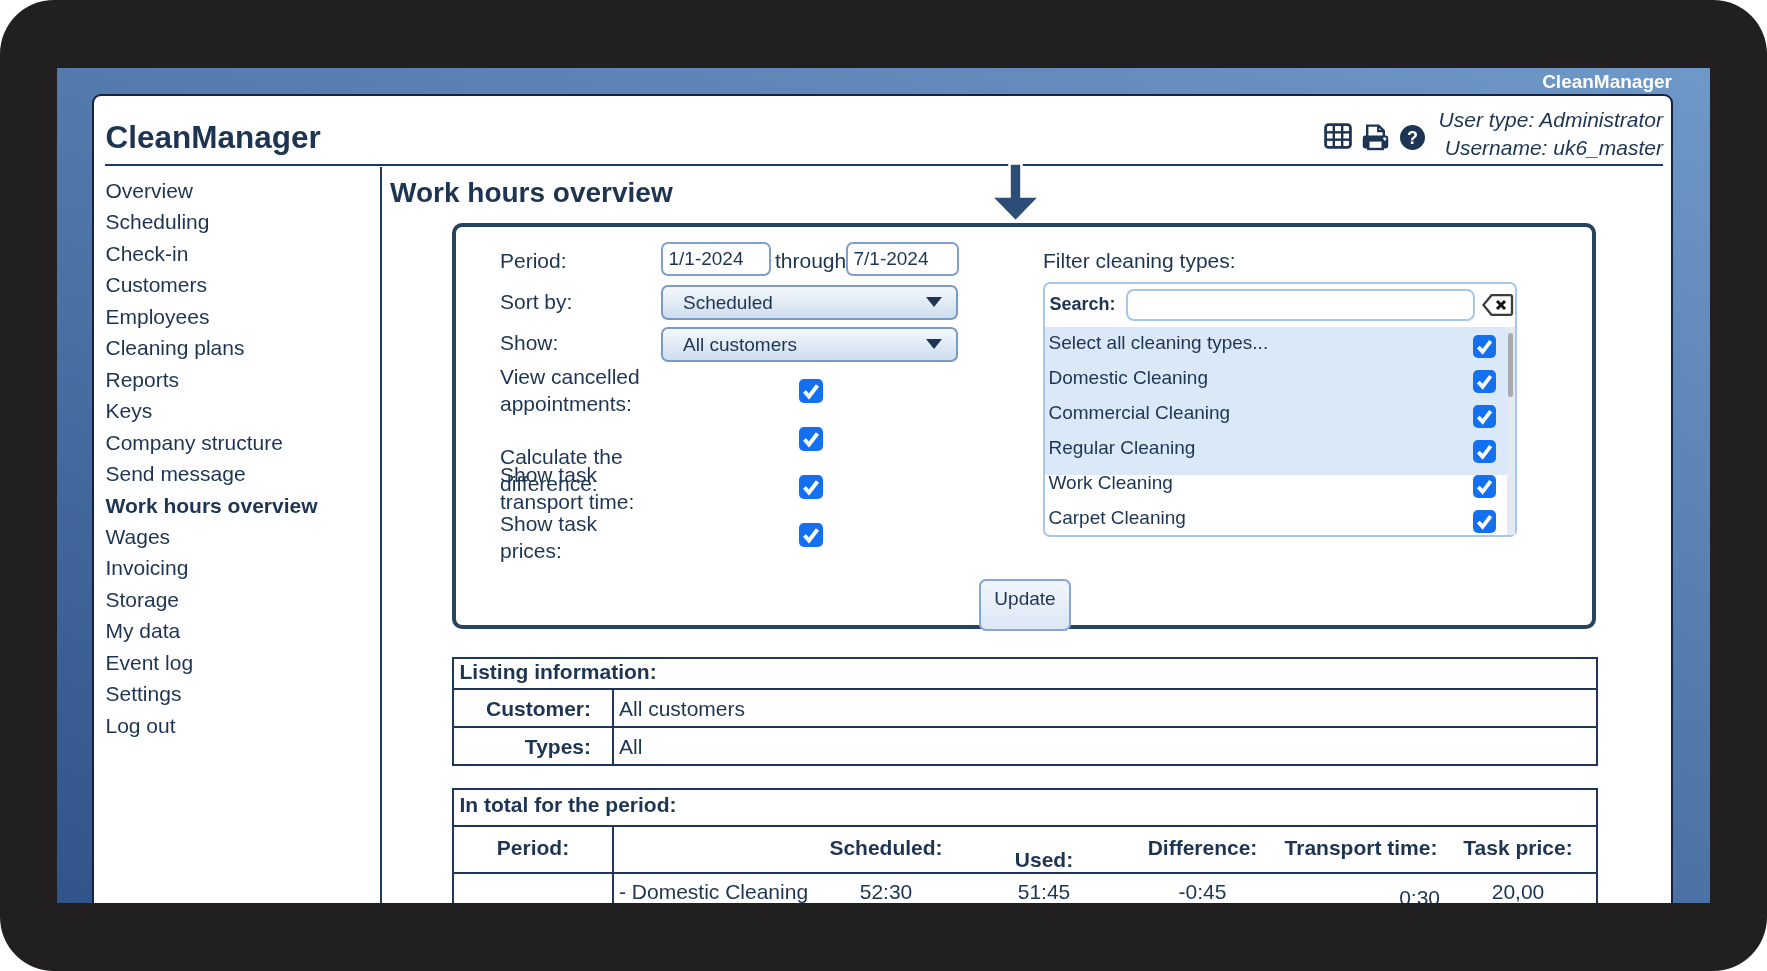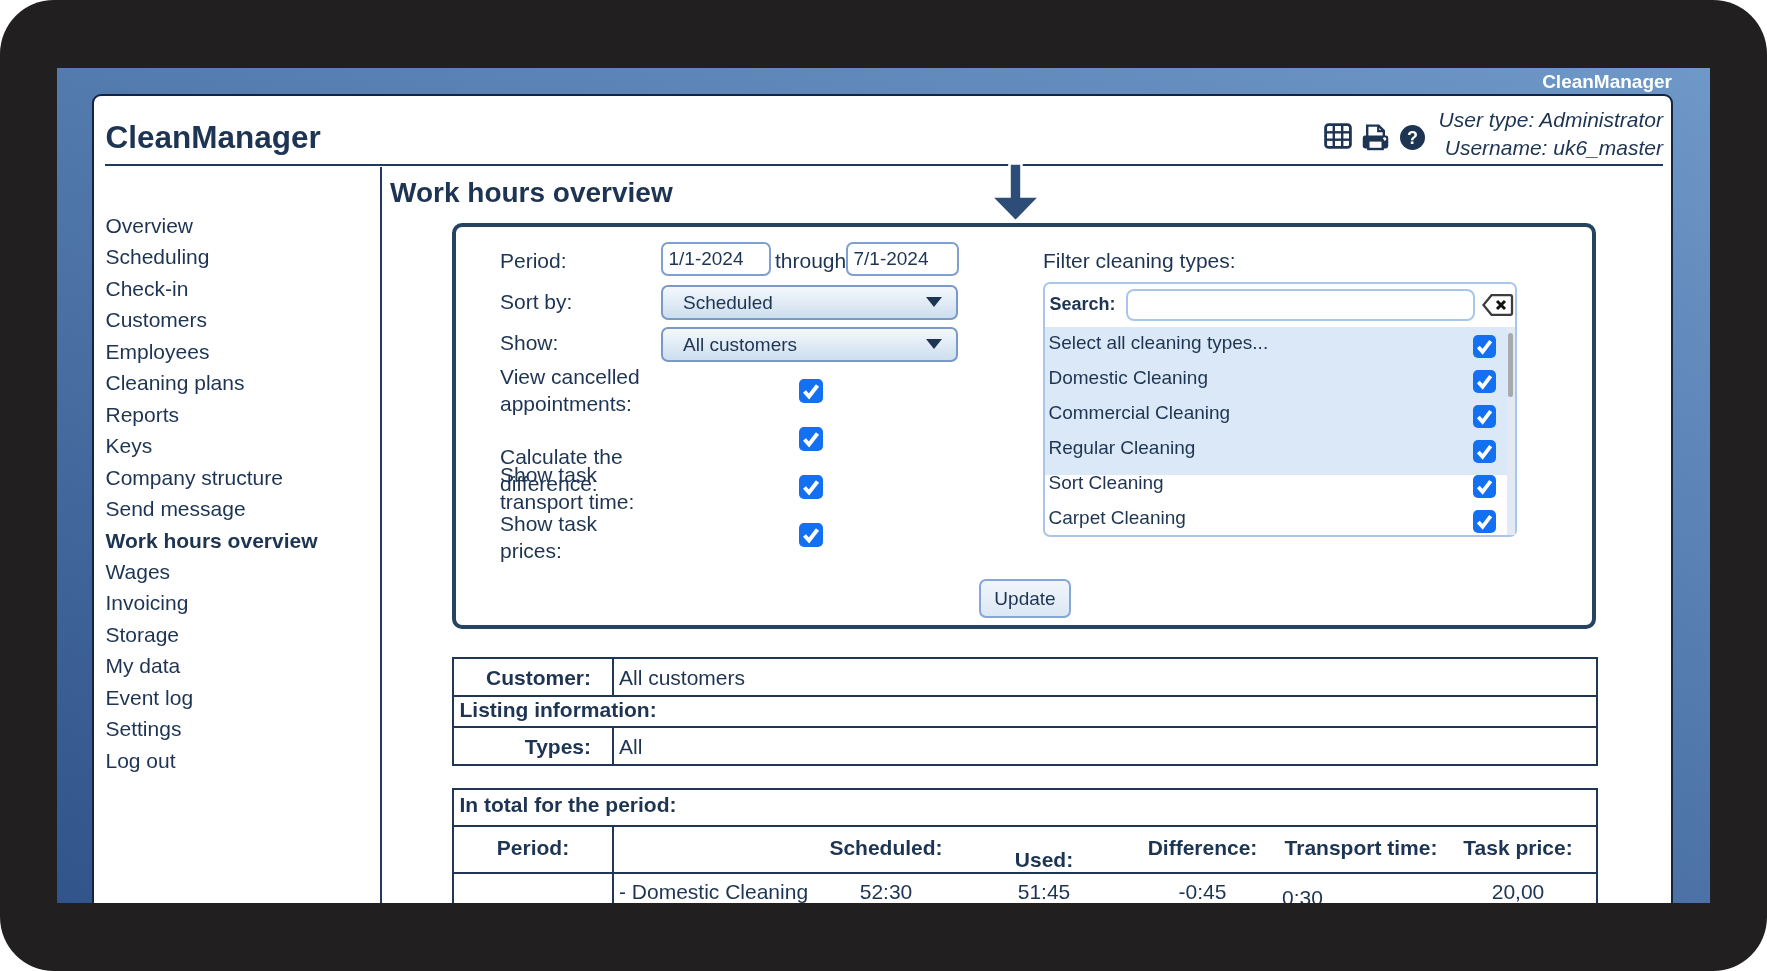--- a/index.html
+++ b/index.html
@@ -76,21 +76,21 @@
 
 <svg class="abs" style="left:1399px;top:124px;" width="27" height="27" viewBox="0 0 27 27">
   <circle cx="13.5" cy="13.5" r="12.5" fill="#1d3452"></circle>
   <text x="13.5" y="19.8" text-anchor="middle" font-family="Liberation Sans" font-size="18" font-weight="bold" fill="#fff">?</text>
 </svg>
 
 <div class="abs usertext" style="right:104px;top:105.5px;">User type: Administrator<br>Username: uk6_master</div>
 
 <div class="abs hrline" style="left:105px;top:163.5px;width:1558px;"></div>
 
-<div class="abs menu" style="left:105.5px;top:175px;margin-top:35px;">Overview<br>Scheduling<br>Check-in<br>Customers<br>Employees<br>Cleaning plans<br>Reports<br>Keys<br>Company structure<br>Send message<br><b>Work hours overview</b><br>Wages<br>Invoicing<br>Storage<br>My data<br>Event log<br>Settings<br>Log out</div>
+<div class="abs menu" style="left:105.5px;top:175px;">Overview<br>Scheduling<br>Check-in<br>Customers<br>Employees<br>Cleaning plans<br>Reports<br>Keys<br>Company structure<br>Send message<br><b>Work hours overview</b><br>Wages<br>Invoicing<br>Storage<br>My data<br>Event log<br>Settings<br>Log out</div>
 
 <div class="abs" style="left:380px;top:167px;width:2px;height:736px;background:#20395c;"></div>
 
 <div class="abs h2" style="left:390px;top:178.5px;">Work hours overview</div>
 
 <svg class="abs" style="left:985px;top:162px;" width="62" height="64" viewBox="0 0 62 64">
   <path d="M 24.5 1.5 L 36.5 1.5 L 36.5 34.5 L 55 34.5 L 30.5 59.5 L 6 34.5 L 24.5 34.5 Z" fill="#2c4d77" stroke="#ffffff" stroke-width="2.6"></path>
 </svg>
 
 <div class="panel" style="left:452px;top:223px;width:1136px;height:398px;"></div>
@@ -143,21 +143,21 @@
   <div class="abs" style="left:81px;top:5px;width:349px;height:32px;box-sizing:border-box;background:#fff;border:2px solid #a9c6ea;border-radius:8px;"></div>
   <svg class="abs" style="left:437px;top:10px;" width="32" height="22" viewBox="0 0 32 22">
     <path d="M 9.5 1.2 L 28.3 1.2 Q 30 1.2 30 3 L 30 19 Q 30 20.8 28.3 20.8 L 9.5 20.8 L 1.4 11 Z" fill="#fff" stroke="#3c3c3c" stroke-width="2.3"></path>
     <path d="M 15 7 L 23 15 M 23 7 L 15 15" stroke="#111" stroke-width="3"></path>
   </svg>
   <div class="flist" style="left:0px;top:43px;width:470px;height:148px;">
     <div class="row" style="top:4.5px;">Select all cleaning types...</div>
     <div class="row" style="top:39.5px;">Domestic Cleaning</div>
     <div class="row" style="top:74.5px;">Commercial Cleaning</div>
     <div class="row" style="top:109.5px;">Regular Cleaning</div>
-    <div class="row" style="top:144.5px;">Sort Cleaning</div>
+    <div class="row" style="top:144.5px;">Work Cleaning</div>
     <div class="row" style="top:179.5px;">Carpet Cleaning</div>
     <div class="abs" style="left:462px;top:0px;width:8px;height:208px;background:#e3eaf4;"></div>
     <div class="abs" style="left:462.5px;top:6px;width:5px;height:64px;background:#a6a9ae;border-radius:2.5px;"></div>
     <div class="cb" style="left:428px;top:8px;width:23px;height:23px;">
           <svg width="23" height="23">
             <path d="M 5.3 12 L 9.6 16.8 L 17.7 6.2" stroke="#fff" stroke-width="3.8" fill="none"></path>
           </svg>
         </div>
     <div class="cb" style="left:428px;top:43px;width:23px;height:23px;">
           <svg width="23" height="23">
@@ -180,35 +180,35 @@
           </svg>
         </div>
     <div class="cb" style="left:428px;top:183px;width:23px;height:23px;">
           <svg width="23" height="23">
             <path d="M 5.3 12 L 9.6 16.8 L 17.7 6.2" stroke="#fff" stroke-width="3.8" fill="none"></path>
           </svg>
         </div>
   </div>
 </div>
 
-<div class="btn" style="left:979px;top:579px;width:92px;height:39px;line-height:36px;">Update</div>
+<div class="btn" style="left:979px;top:579px;width:92px;height:52px;line-height:36px;">Update</div>
 
 <div class="abs" style="left:452px;top:657px;">
 <table class="t">
   <colgroup>
           <col style="width:160px">
           <col>
         </colgroup>
   <tbody>
           <tr>
+            <td colspan="2" class="hd" style="height:29px;padding-left:5.5px;font-weight:bold;">Listing information:</td>
+          </tr>
+  <tr>
             <td class="hd" style="text-align:right;padding:5.7px 21px 0 0;font-weight:bold;height:30.3px;">Customer:</td>
       <td style="padding:5.7px 0 0 5px;">All customers</td>
-          </tr>
-  <tr>
-            <td colspan="2" class="hd" style="height:29px;padding-left:5.5px;font-weight:bold;">Listing information:</td>
           </tr>
   <tr>
             <td class="hd" style="text-align:right;padding:5.7px 21px 0 0;font-weight:bold;height:30.3px;">Types:</td>
       <td style="padding:5.7px 0 0 5px;">All</td>
           </tr>
 </tbody>
       </table>
 </div>
 
 <div class="abs" style="left:452px;top:788px;">
@@ -234,19 +234,19 @@
     <td class="nb hd" style="text-align:center;font-weight:bold;padding-top:8.2px;">Difference:</td>
     <td class="nb hd" style="text-align:center;font-weight:bold;padding-top:8.2px;white-space:nowrap;">Transport time:</td>
     <td class="nbl hd" style="text-align:center;font-weight:bold;padding-top:8.2px;">Task price:</td>
   </tr>
   <tr>
     <td style="height:40px;"></td>
     <td class="nbr" style="padding:4.6px 0 0 5px;white-space:nowrap;">- Domestic Cleaning</td>
     <td class="nb" style="text-align:center;padding-top:4.6px;">52:30</td>
     <td class="nb" style="text-align:center;padding-top:4.6px;">51:45</td>
     <td class="nb" style="text-align:center;padding-top:4.6px;">-0:45</td>
-    <td class="nb" style="text-align:left;padding-top:11px;">0:30</td>
+    <td class="nb" style="text-align:right;padding-top:11px;">0:30</td>
     <td class="nbl" style="text-align:center;padding-top:4.6px;">20,00</td>
   </tr>
 </tbody>
       </table>
 </div>
 </div>
 
 </body></html>

